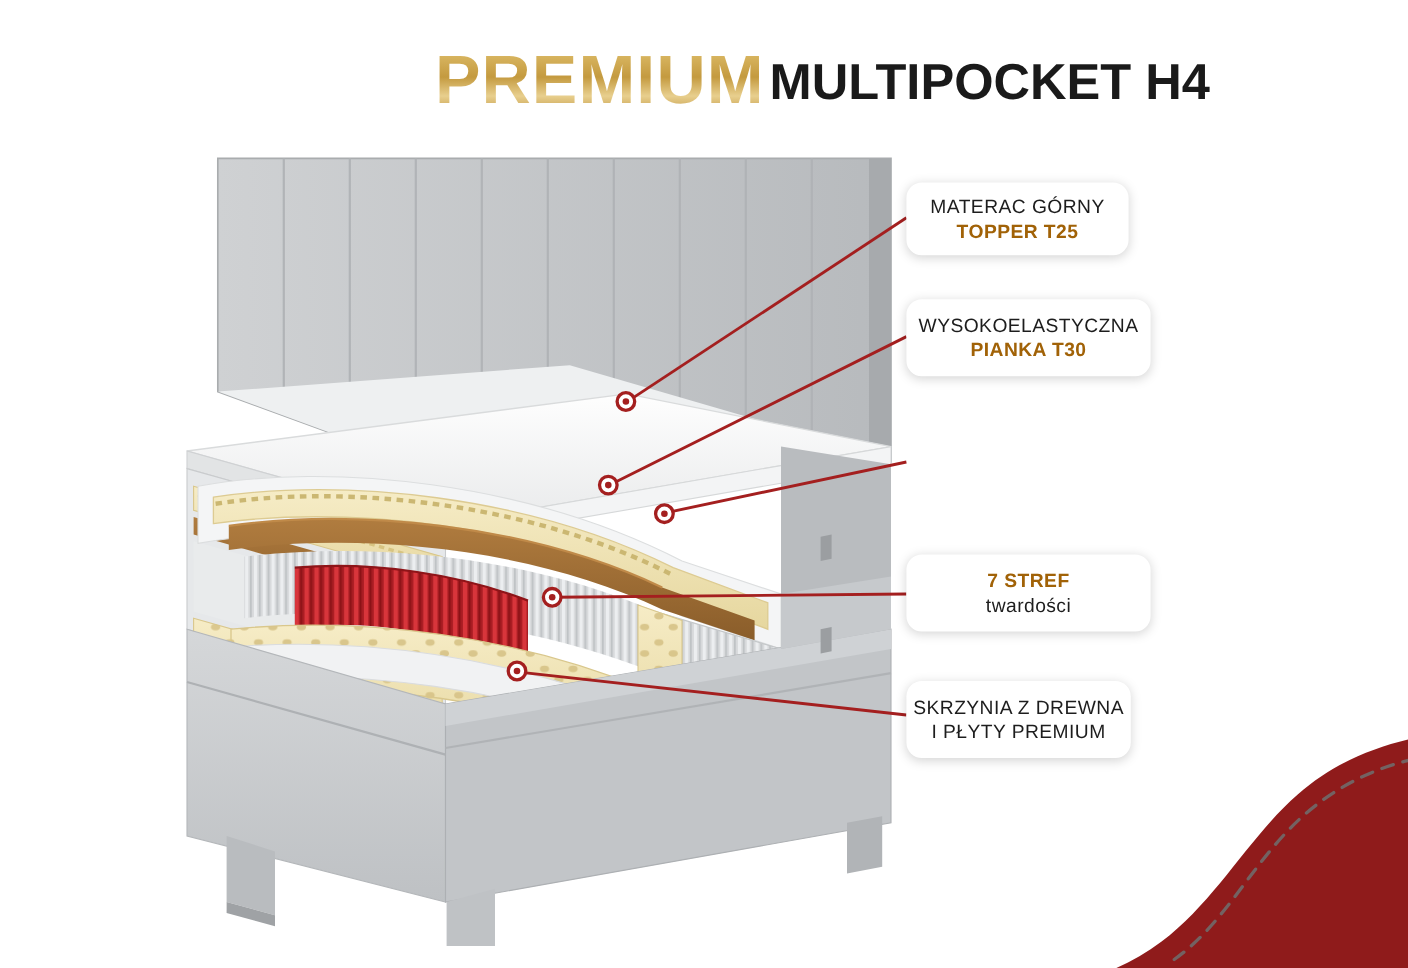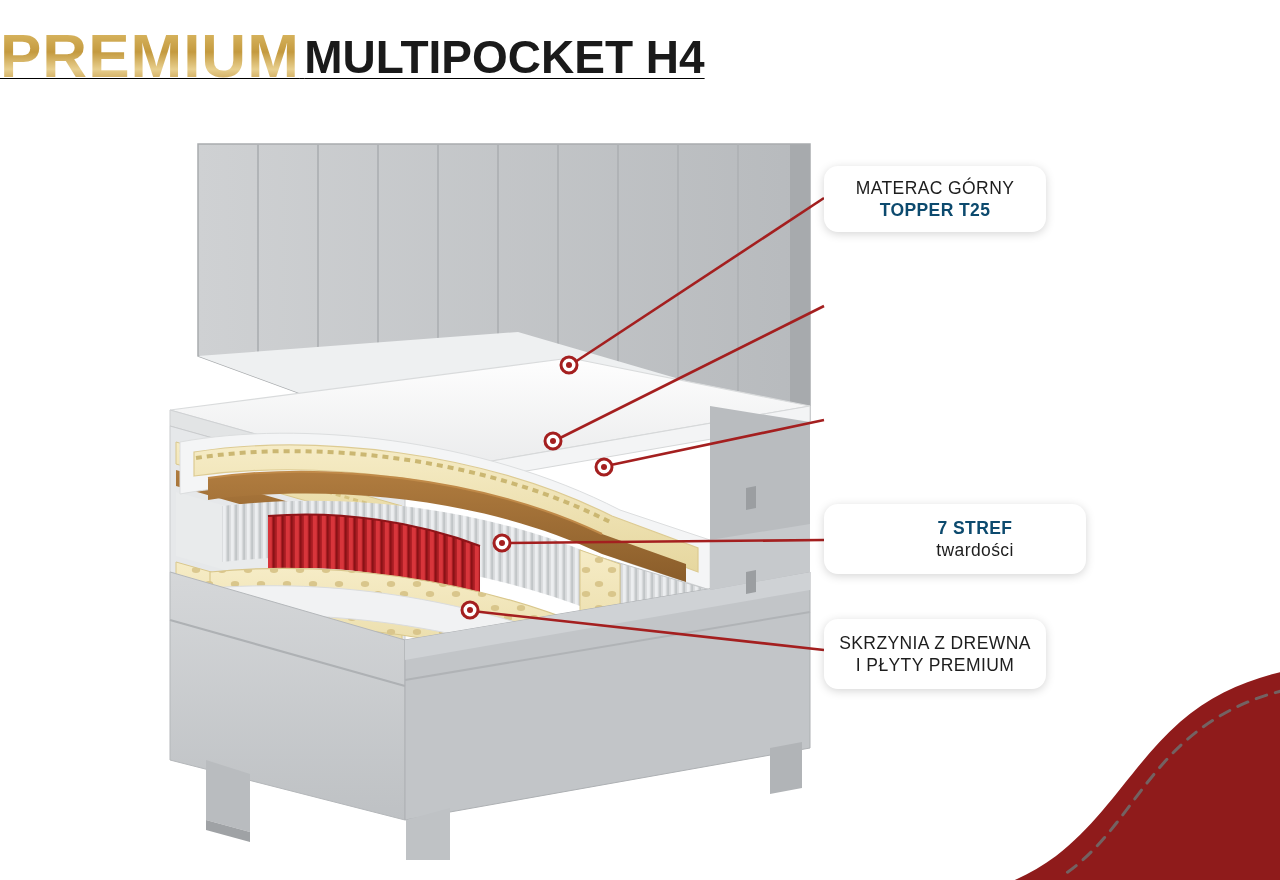--- a/index.html
+++ b/index.html
@@ -12,24 +12,23 @@
   }
   #stage{position:absolute;inset:0;width:1280px;height:880px;overflow:hidden;}
 
   
   .deco{position:absolute;pointer-events:none;}
   #deco-top{top:-70px;right:-40px;width:230px;height:120px;}
   #deco-bottom{right:-10px;bottom:-20px;width:470px;height:230px;}
 
   
   #title{
-    position:absolute;left:0;top:20px;width:1100px;
-    text-align:left;
+    position:absolute;left:0;top:38px;width:1100px;
+    text-align:right;
     white-space:nowrap;
-    text-decoration:underline;
   }
   #title .t1{
     font-size:62px;font-weight:bold;letter-spacing:1px;
     color:#c8a24a;
     background:linear-gradient(180deg,#e3c472 0%,#c49a3f 45%,#e8cf8e 70%,#b8892f 100%);
     -webkit-background-clip:text;background-clip:text;
     -webkit-text-fill-color:transparent;
     color:#c49a3f;
   }
   #title .t2{
@@ -41,27 +40,27 @@
   .callout{
     position:absolute;
     background:#ffffff;
     border-radius:14px;
     box-shadow:0 2px 10px rgba(0,0,0,.17);
     display:flex;flex-direction:column;align-items:center;justify-content:center;
     text-align:center;
     line-height:1.28;
   }
   .callout .l1{color:#1d1d1d;font-size:17.5px;letter-spacing:.4px;}
-  .callout .l2{color:#0c4a6e;font-size:17.5px;font-weight:bold;letter-spacing:.4px;}
-
-  #callout-topper{left:824px;top:166px;width:222px;height:66px;}
+  .callout .l2{color:#a16207;font-size:17.5px;font-weight:bold;letter-spacing:.4px;}
+
+  #callout-topper{left:824px;top:166px;width:202px;height:66px;}
   #callout-foam{left:824px;top:272px;width:222px;height:70px;}
   #callout-coconut{left:824px;top:388px;width:222px;height:66px;}
-  #callout-zones{left:824px;top:504px;width:222px;height:70px;padding-left:40px;}
-  #callout-box{left:824px;top:619px;width:222px;height:70px;text-align:center;}
+  #callout-zones{left:824px;top:504px;width:222px;height:70px;}
+  #callout-box{left:824px;top:619px;width:204px;height:70px;text-align:center;}
 
   
   #leaders{position:absolute;left:0;top:0;width:1280px;height:880px;}
 
   
   #bed{position:absolute;left:150px;top:120px;width:720px;height:740px;}
 </style>
 </head>
 <body>
 
@@ -220,20 +219,24 @@
       <circle cx="470" cy="610" r="8" fill="#ffffff" stroke="#a41f1f" stroke-width="3"></circle>
       <circle cx="470" cy="610" r="3" fill="#a41f1f"></circle>
     </g>
   </svg>
 
   <div class="callout" id="callout-topper">
     <span class="l1">MATERAC GÓRNY</span>
     <span class="l2">TOPPER T25</span>
   </div>
 
+  <div class="callout" id="callout-foam">
+    <span class="l1">WYSOKOELASTYCZNA</span>
+    <span class="l2">PIANKA T30</span>
+  </div>
 
 
   <div class="callout" id="callout-zones">
     <span class="l2">7 STREF</span>
     <span class="l1">twardości</span>
   </div>
 
   <div class="callout" id="callout-box">
     <span class="l1">SKRZYNIA Z DREWNA</span>
     <span class="l1">I PŁYTY PREMIUM</span>

